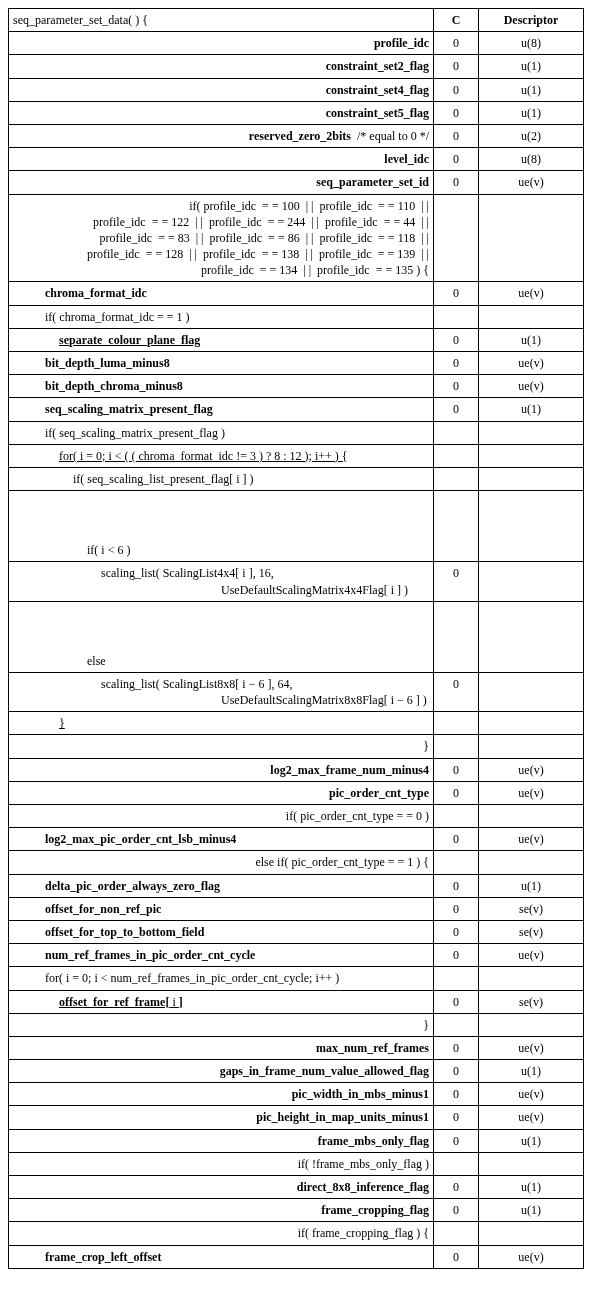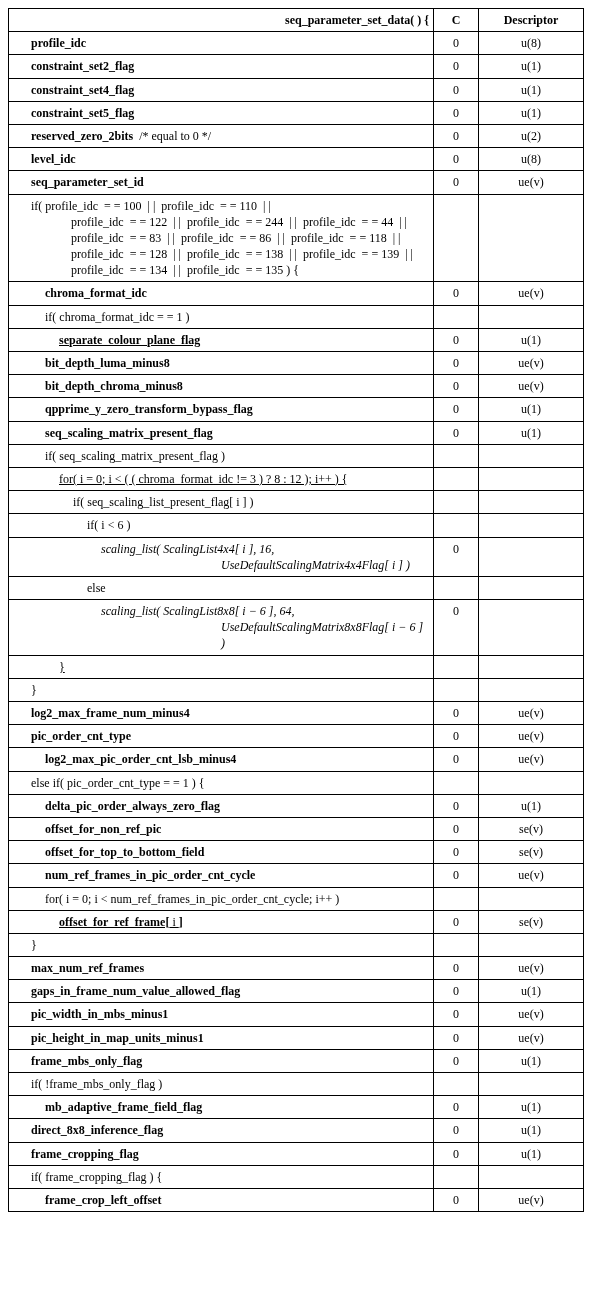--- a/index.html
+++ b/index.html
@@ -23,41 +23,41 @@
   }
   th {
     font-weight: bold;
     text-align: center;
   }
   col.c-syntax { width: 425px; }
   col.c-c      { width: 45px; }
   col.c-desc   { width: 105px; }
   td.col-c, td.col-desc { text-align: center; }
   .b { font-weight: bold; }
-  .i1 { padding-left: 18px; }
+  .i1 { padding-left: 18px; text-align: right; }
   .i2 { padding-left: 32px; }
   .i3 { padding-left: 46px; text-decoration: underline; }
   .i4 { padding-left: 60px; }
-  .i5 { padding-left: 74px; }
-  .i6 { padding-left: 88px; font-style: italic; }
+  .i5 { padding-left: 74px; margin-top: 48px; }
+  .i6 { padding-left: 88px; }
   .cont { padding-left: 120px; display:block; }
   .contb { padding-left: 40px; display:block;font-family:Liberation Serif, serif; }
 </style>
 </head>
 <body>
 
 <table>
   <colgroup>
     <col class="c-syntax">
     <col class="c-c">
     <col class="c-desc">
   </colgroup>
   <thead>
     <tr>
-      <th style="text-align:right; font-weight:bold;margin-top:45px;">seq_parameter_set_data( ) {</th>
+      <th style="text-align:left; font-weight:normal;margin-top:45px;">seq_parameter_set_data( ) {</th>
       <th>C</th>
       <th>Descriptor</th>
     </tr>
   </thead>
   <tbody id="tbody">
       <tr>
         <td>
           <div class="i1 b">profile_idc</div>
         </td>
         <td class="col-c">0</td>
@@ -142,27 +142,20 @@
       </tr>
       <tr>
         <td>
           <div class="i2 b">bit_depth_chroma_minus8</div>
         </td>
         <td class="col-c">0</td>
         <td class="col-desc">ue(v)</td>
       </tr>
       <tr>
         <td>
-          <div class="i2 b">qpprime_y_zero_transform_bypass_flag</div>
-        </td>
-        <td class="col-c">0</td>
-        <td class="col-desc">u(1)</td>
-      </tr>
-      <tr>
-        <td>
           <div class="i2 b">seq_scaling_matrix_present_flag</div>
         </td>
         <td class="col-c">0</td>
         <td class="col-desc">u(1)</td>
       </tr>
       <tr>
         <td>
           <div class="i2">if( seq_scaling_matrix_present_flag )</div>
         </td>
         <td class="col-c"></td>
@@ -233,20 +226,27 @@
       </tr>
       <tr>
         <td>
           <div class="i1 b">pic_order_cnt_type</div>
         </td>
         <td class="col-c">0</td>
         <td class="col-desc">ue(v)</td>
       </tr>
       <tr>
         <td>
+          <div class="i1">if( pic_order_cnt_type  = =  0 )</div>
+        </td>
+        <td class="col-c"></td>
+        <td class="col-desc"></td>
+      </tr>
+      <tr>
+        <td>
           <div class="i2 b">log2_max_pic_order_cnt_lsb_minus4</div>
         </td>
         <td class="col-c">0</td>
         <td class="col-desc">ue(v)</td>
       </tr>
       <tr>
         <td>
           <div class="i1">else if( pic_order_cnt_type  = =  1 ) {</div>
         </td>
         <td class="col-c"></td>
@@ -335,27 +335,20 @@
         </td>
         <td class="col-c">0</td>
         <td class="col-desc">u(1)</td>
       </tr>
       <tr>
         <td>
           <div class="i1">if( !frame_mbs_only_flag )</div>
         </td>
         <td class="col-c"></td>
         <td class="col-desc"></td>
-      </tr>
-      <tr>
-        <td>
-          <div class="i2 b">mb_adaptive_frame_field_flag</div>
-        </td>
-        <td class="col-c">0</td>
-        <td class="col-desc">u(1)</td>
       </tr>
       <tr>
         <td>
           <div class="i1 b">direct_8x8_inference_flag</div>
         </td>
         <td class="col-c">0</td>
         <td class="col-desc">u(1)</td>
       </tr>
       <tr>
         <td>

